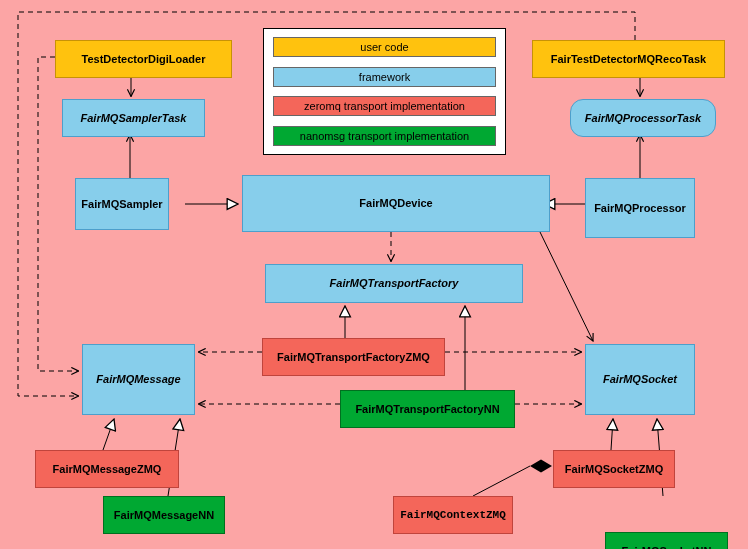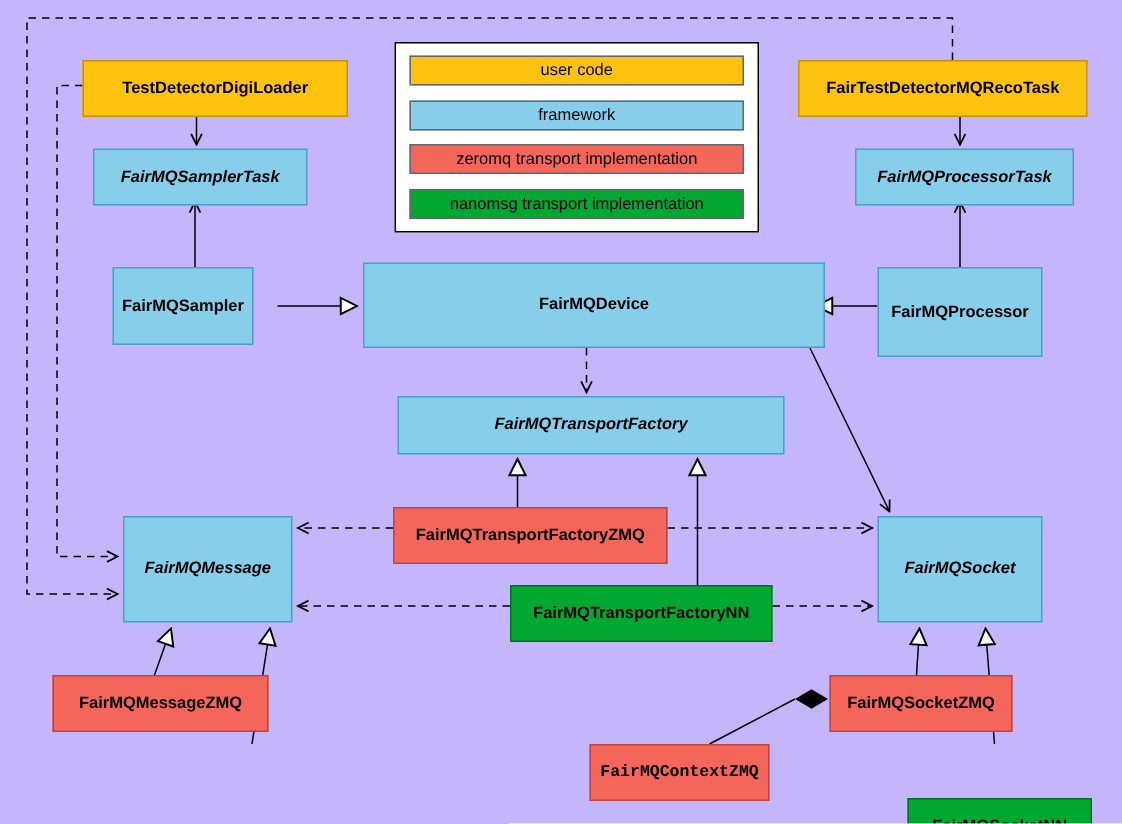--- a/index.html
+++ b/index.html
@@ -1,20 +1,20 @@
 <!DOCTYPE html>
 <html style="--user-code: #FFC20E; --framework: #87CEEB; --zeromq: #F4665A; --nanomsg: #00A832;"><head>
 <meta charset="utf-8">
 <style>
   html, body { margin: 0; padding: 0; background: #ffffff; }
   #stage {
     position: relative;
     width: 748px;
     height: 549px;
-    background: #c4b5fd;
+    background: #fca5a5;
     overflow: hidden;
     font-family: "Liberation Sans", sans-serif;
   }
   #edges {
     position: absolute;
     left: 0; top: 0;
     width: 748px; height: 549px;
     pointer-events: none;
   }
   .box {
@@ -34,21 +34,21 @@
   .abstract { font-style: italic; }
   .fill-user-code  { background: var(--user-code);  border-color: #c79206; }
   .fill-framework  { background: var(--framework);  border-color: #4d9fcb; }
   .fill-zeromq     { background: var(--zeromq);     border-color: #c0443c; }
   .fill-nanomsg    { background: var(--nanomsg);    border-color: #00701f; }
 
   
   #n-digiloader    { left: 55px;  top: 40px;  width: 177px; height: 30px; }
   #n-recotask      { left: 532px; top: 40px;  width: 193px; height: 30px; }
   #n-samplertask   { left: 62px;  top: 99px;  width: 143px; height: 33px; }
-  #n-processortask { left: 570px; top: 99px;  width: 146px; height: 33px; }
+  #n-processortask { left: 570px; top: 99px;  width: 146px; height: 33px; border-radius: 13px; }
   #n-sampler       { left: 75px;  top: 178px; width: 94px; height: 52px; }
   #n-device        { left: 242px; top: 175px; width: 308px; height: 57px; }
   #n-processor     { left: 585px; top: 178px; width: 110px; height: 60px; }
   #n-factory       { left: 265px; top: 264px; width: 258px; height: 39px; }
   #n-tfzmq         { left: 262px; top: 338px; width: 183px; height: 30px; }
   #n-message       { left: 82px;  top: 344px; width: 113px; height: 71px; }
   #n-socket        { left: 585px; top: 344px; width: 110px; height: 71px; }
   #n-tfnn          { left: 340px; top: 390px; width: 175px; height: 30px; }
   #n-msgzmq        { left: 35px;  top: 450px; width: 144px; height: 30px; }
   #n-msgnn         { left: 103px; top: 496px; width: 122px; height: 31px; }
@@ -136,17 +136,18 @@
   <div class="box fill-framework abstract" id="n-processortask">FairMQProcessorTask</div>
   <div class="box fill-framework" id="n-sampler">FairMQSampler</div>
   <div class="box fill-framework" id="n-device">FairMQDevice</div>
   <div class="box fill-framework" id="n-processor">FairMQProcessor</div>
   <div class="box fill-framework abstract" id="n-factory">FairMQTransportFactory</div>
   <div class="box fill-zeromq" id="n-tfzmq">FairMQTransportFactoryZMQ</div>
   <div class="box fill-framework abstract" id="n-message">FairMQMessage</div>
   <div class="box fill-nanomsg" id="n-tfnn">FairMQTransportFactoryNN</div>
   <div class="box fill-framework abstract" id="n-socket">FairMQSocket</div>
   <div class="box fill-zeromq" id="n-msgzmq">FairMQMessageZMQ</div>
+  <div class="box fill-nanomsg" id="n-msgnn">FairMQMessageNN</div>
   <div class="box fill-zeromq" id="n-sockzmq">FairMQSocketZMQ</div>
   <div class="box fill-zeromq" id="n-ctxzmq">FairMQContextZMQ</div>
   <div class="box fill-nanomsg" id="n-socknn">FairMQSocketNN</div>
 
 </div>
 
 </body></html>

